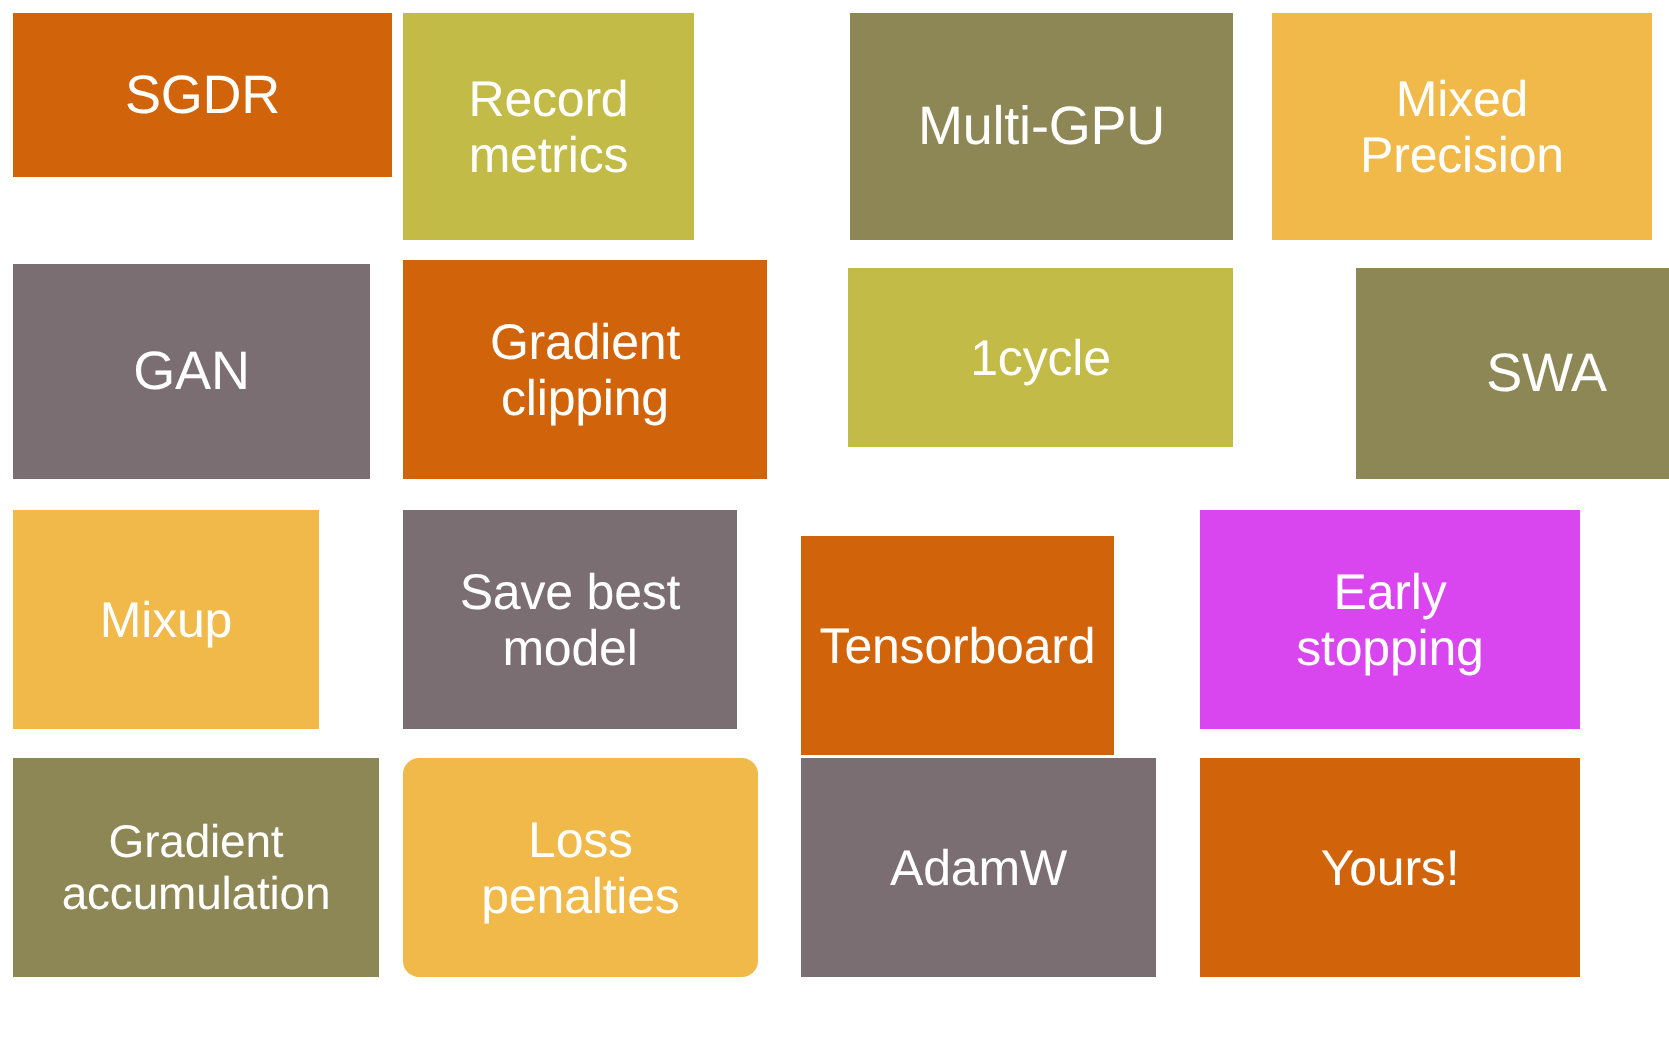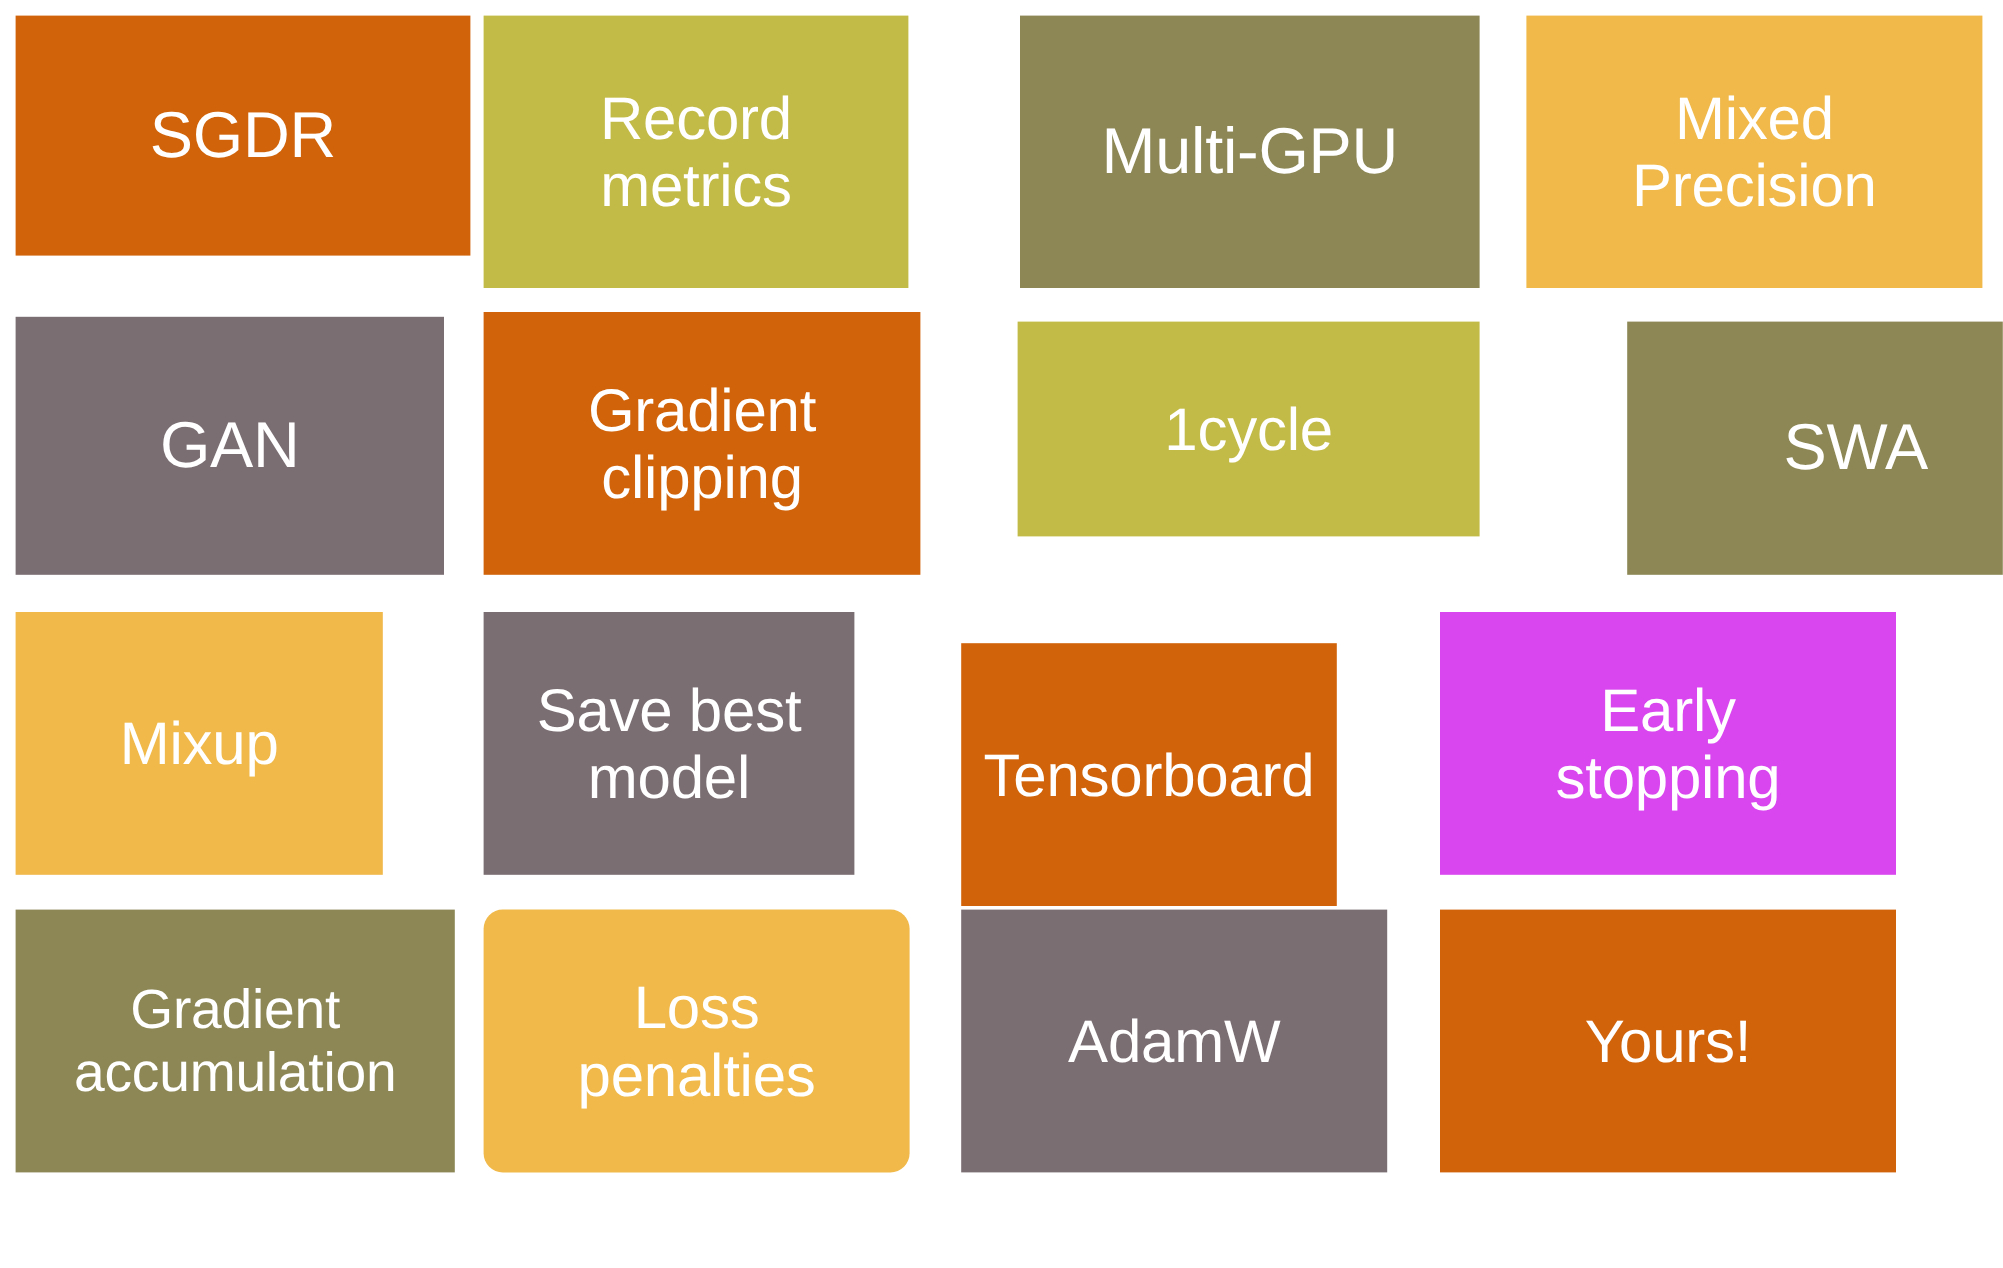--- a/index.html
+++ b/index.html
@@ -41,24 +41,24 @@
   }
   
   .fs-lg  { font-size: 54px; }
   .fs-md  { font-size: 50px; }
   .fs-sm  { font-size: 46px; }
 </style>
 </head>
 <body>
 
 <div id="tile-grid" style="width: 1669px; height: 1057px; background: rgb(255, 255, 255);">
-    <div class="tile" style="left: 13px; top: 13px; width: 379px; height: 200px; background: rgb(209, 100, 10);">
+    <div class="tile" style="left: 13px; top: 13px; width: 379px; height: 164px; background: rgb(209, 100, 10);">
       <span class="tile-label fs-lg">SGDR</span>
     </div>
-    <div class="tile" style="left: 403px; top: 13px; width: 354px; height: 227px; background: rgb(195, 187, 72);">
+    <div class="tile" style="left: 403px; top: 13px; width: 291px; height: 227px; background: rgb(195, 187, 72);">
       <span class="tile-label fs-md">Record
 metrics</span>
     </div>
     <div class="tile" style="left: 850px; top: 13px; width: 383px; height: 227px; background: rgb(140, 135, 85);">
       <span class="tile-label fs-lg">Multi-GPU</span>
     </div>
     <div class="tile" style="left: 1272px; top: 13px; width: 380px; height: 227px; background: rgb(240, 185, 74);">
       <span class="tile-label fs-md">Mixed
 Precision</span>
     </div>
@@ -71,21 +71,21 @@
     </div>
     <div class="tile" style="left: 848px; top: 268px; width: 385px; height: 179px; background: rgb(195, 187, 72);">
       <span class="tile-label fs-md">1cycle</span>
     </div>
     <div class="tile" style="left: 1332px; top: 268px; width: 381px; height: 211px; background: rgb(140, 135, 85); margin-left: 24px;">
       <span class="tile-label fs-lg">SWA</span>
     </div>
     <div class="tile" style="left: 13px; top: 510px; width: 306px; height: 219px; background: rgb(240, 185, 74);">
       <span class="tile-label fs-md">Mixup</span>
     </div>
-    <div class="tile" style="left: 403px; top: 510px; width: 309px; height: 219px; background: rgb(123, 110, 114);">
+    <div class="tile" style="left: 403px; top: 510px; width: 334px; height: 219px; background: rgb(123, 110, 114);">
       <span class="tile-label fs-md">Save best
 model</span>
     </div>
     <div class="tile" style="left: 801px; top: 536px; width: 313px; height: 219px; background: rgb(209, 100, 10);">
       <span class="tile-label fs-md">Tensorboard</span>
     </div>
     <div class="tile" style="left: 1200px; top: 510px; width: 380px; height: 219px; background: #d946ef;">
       <span class="tile-label fs-md">Early
 stopping</span>
     </div>

